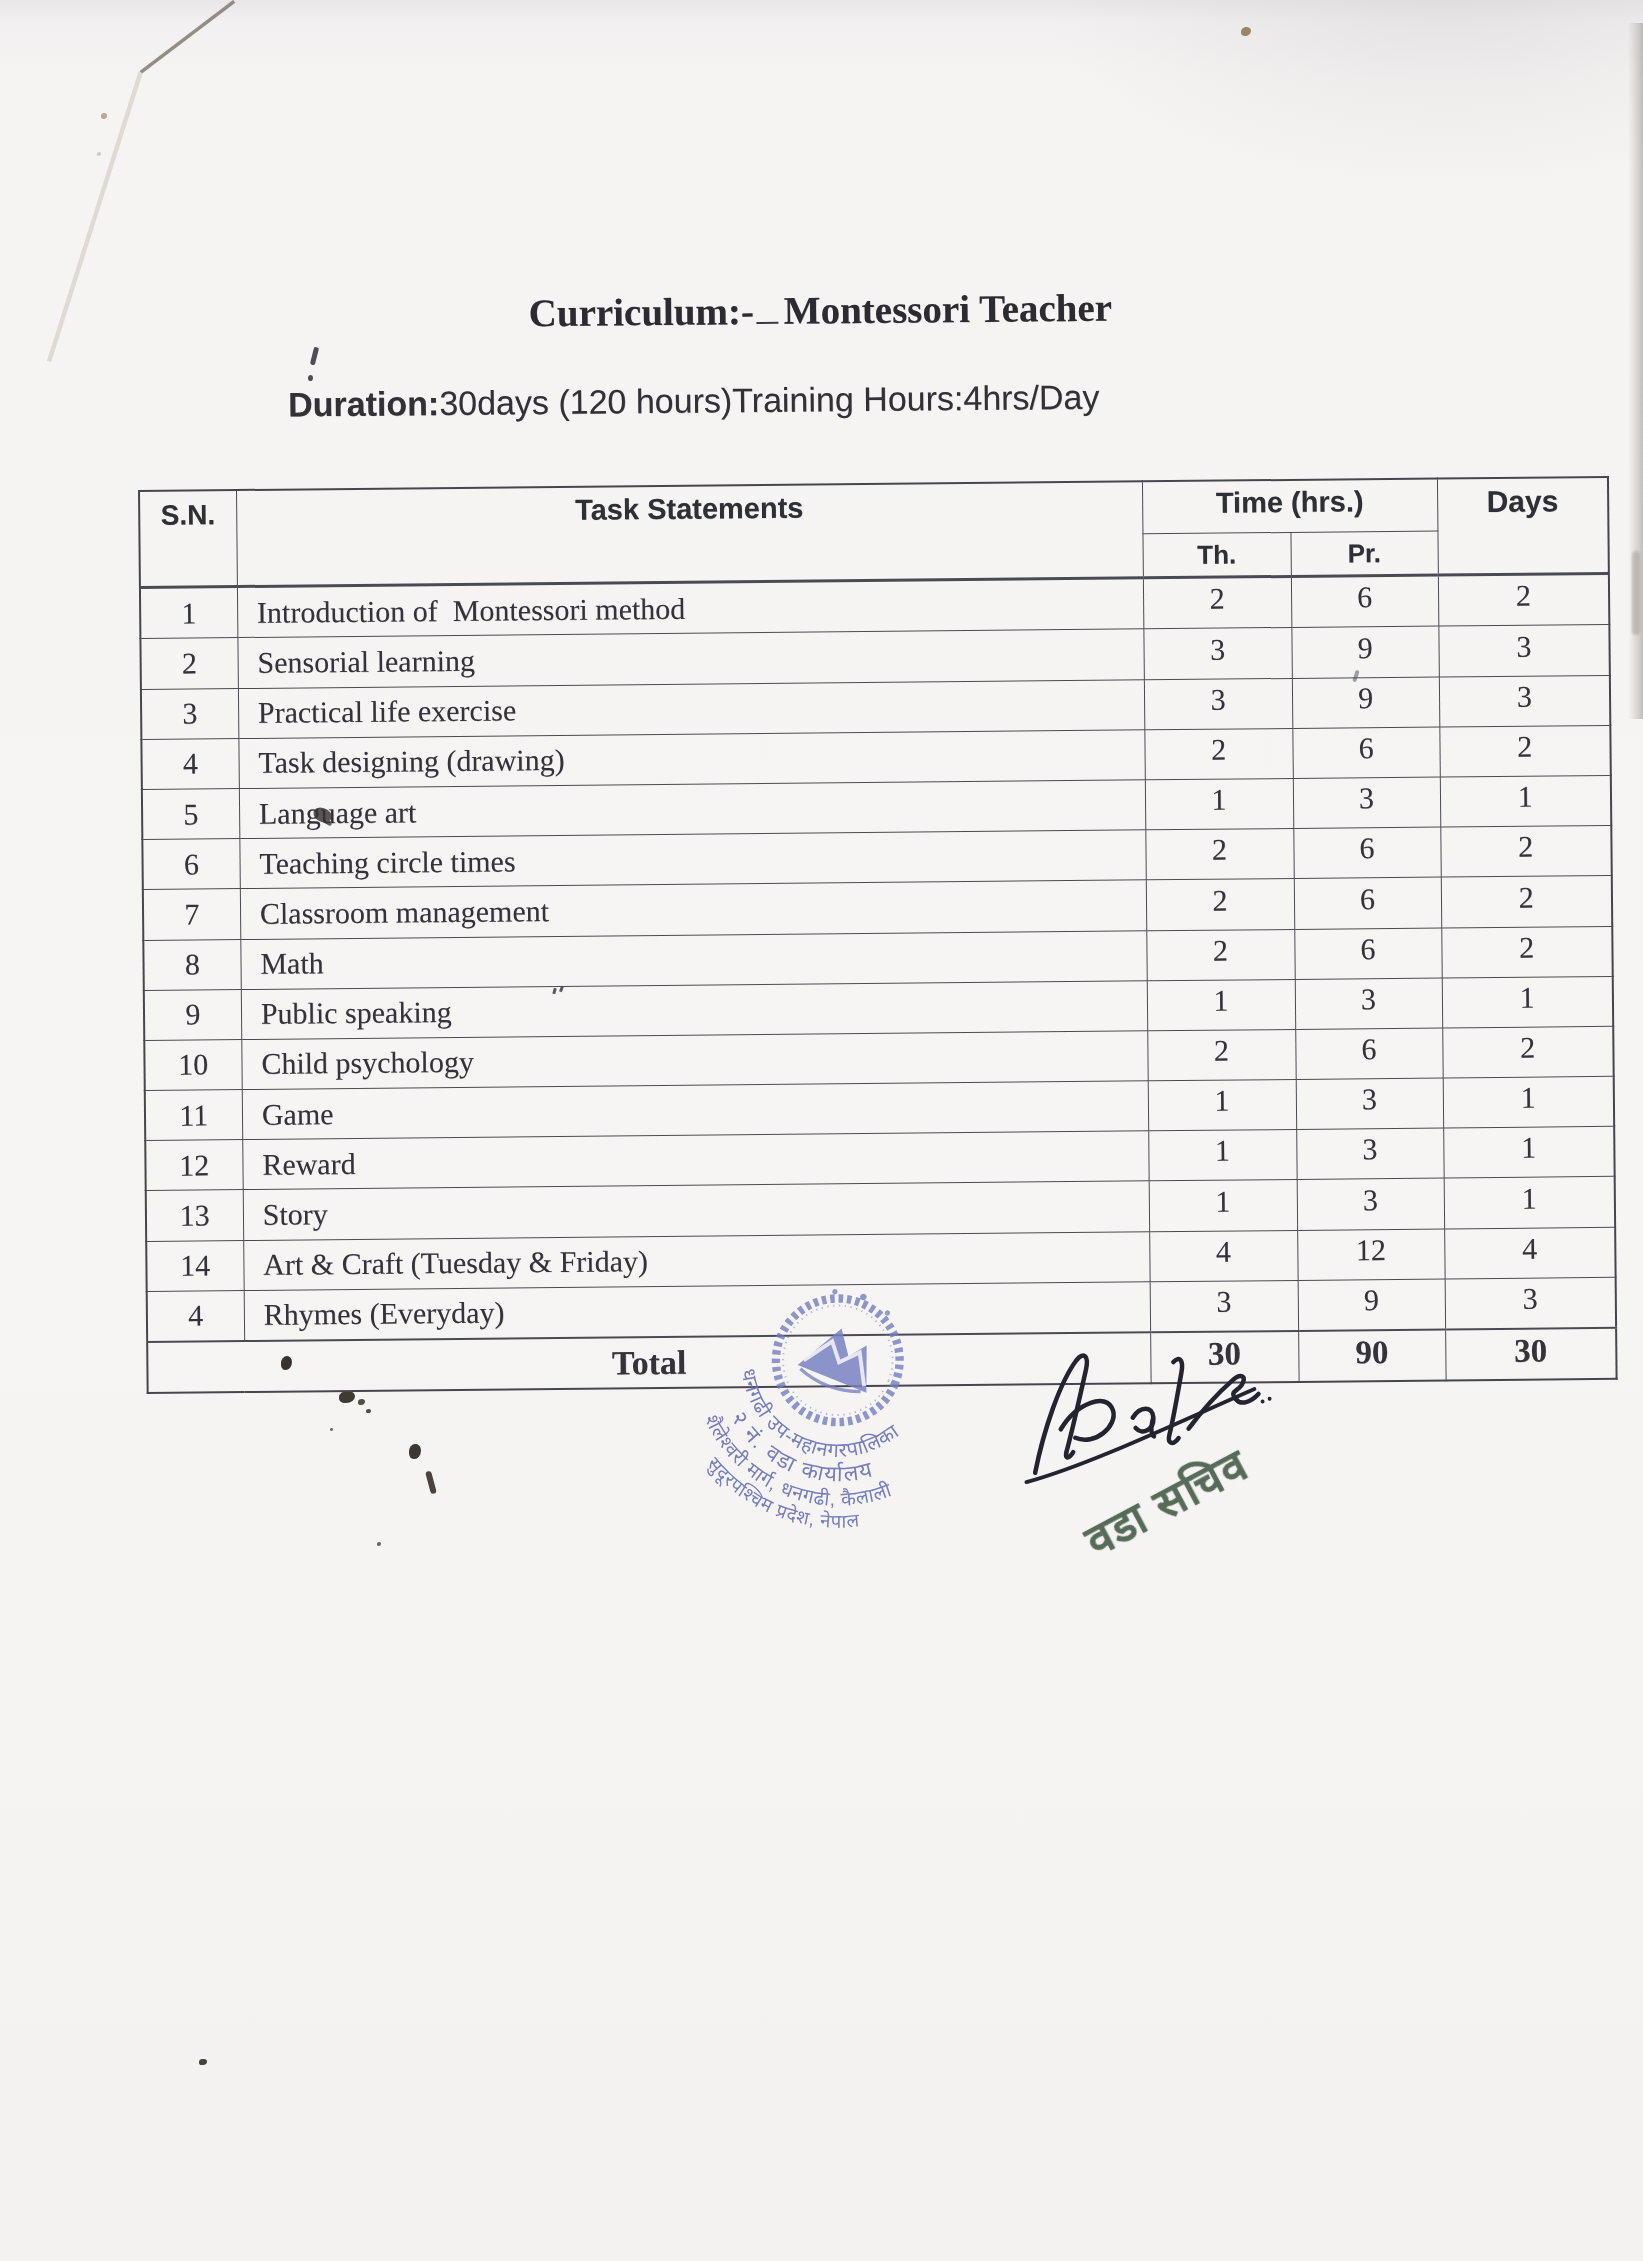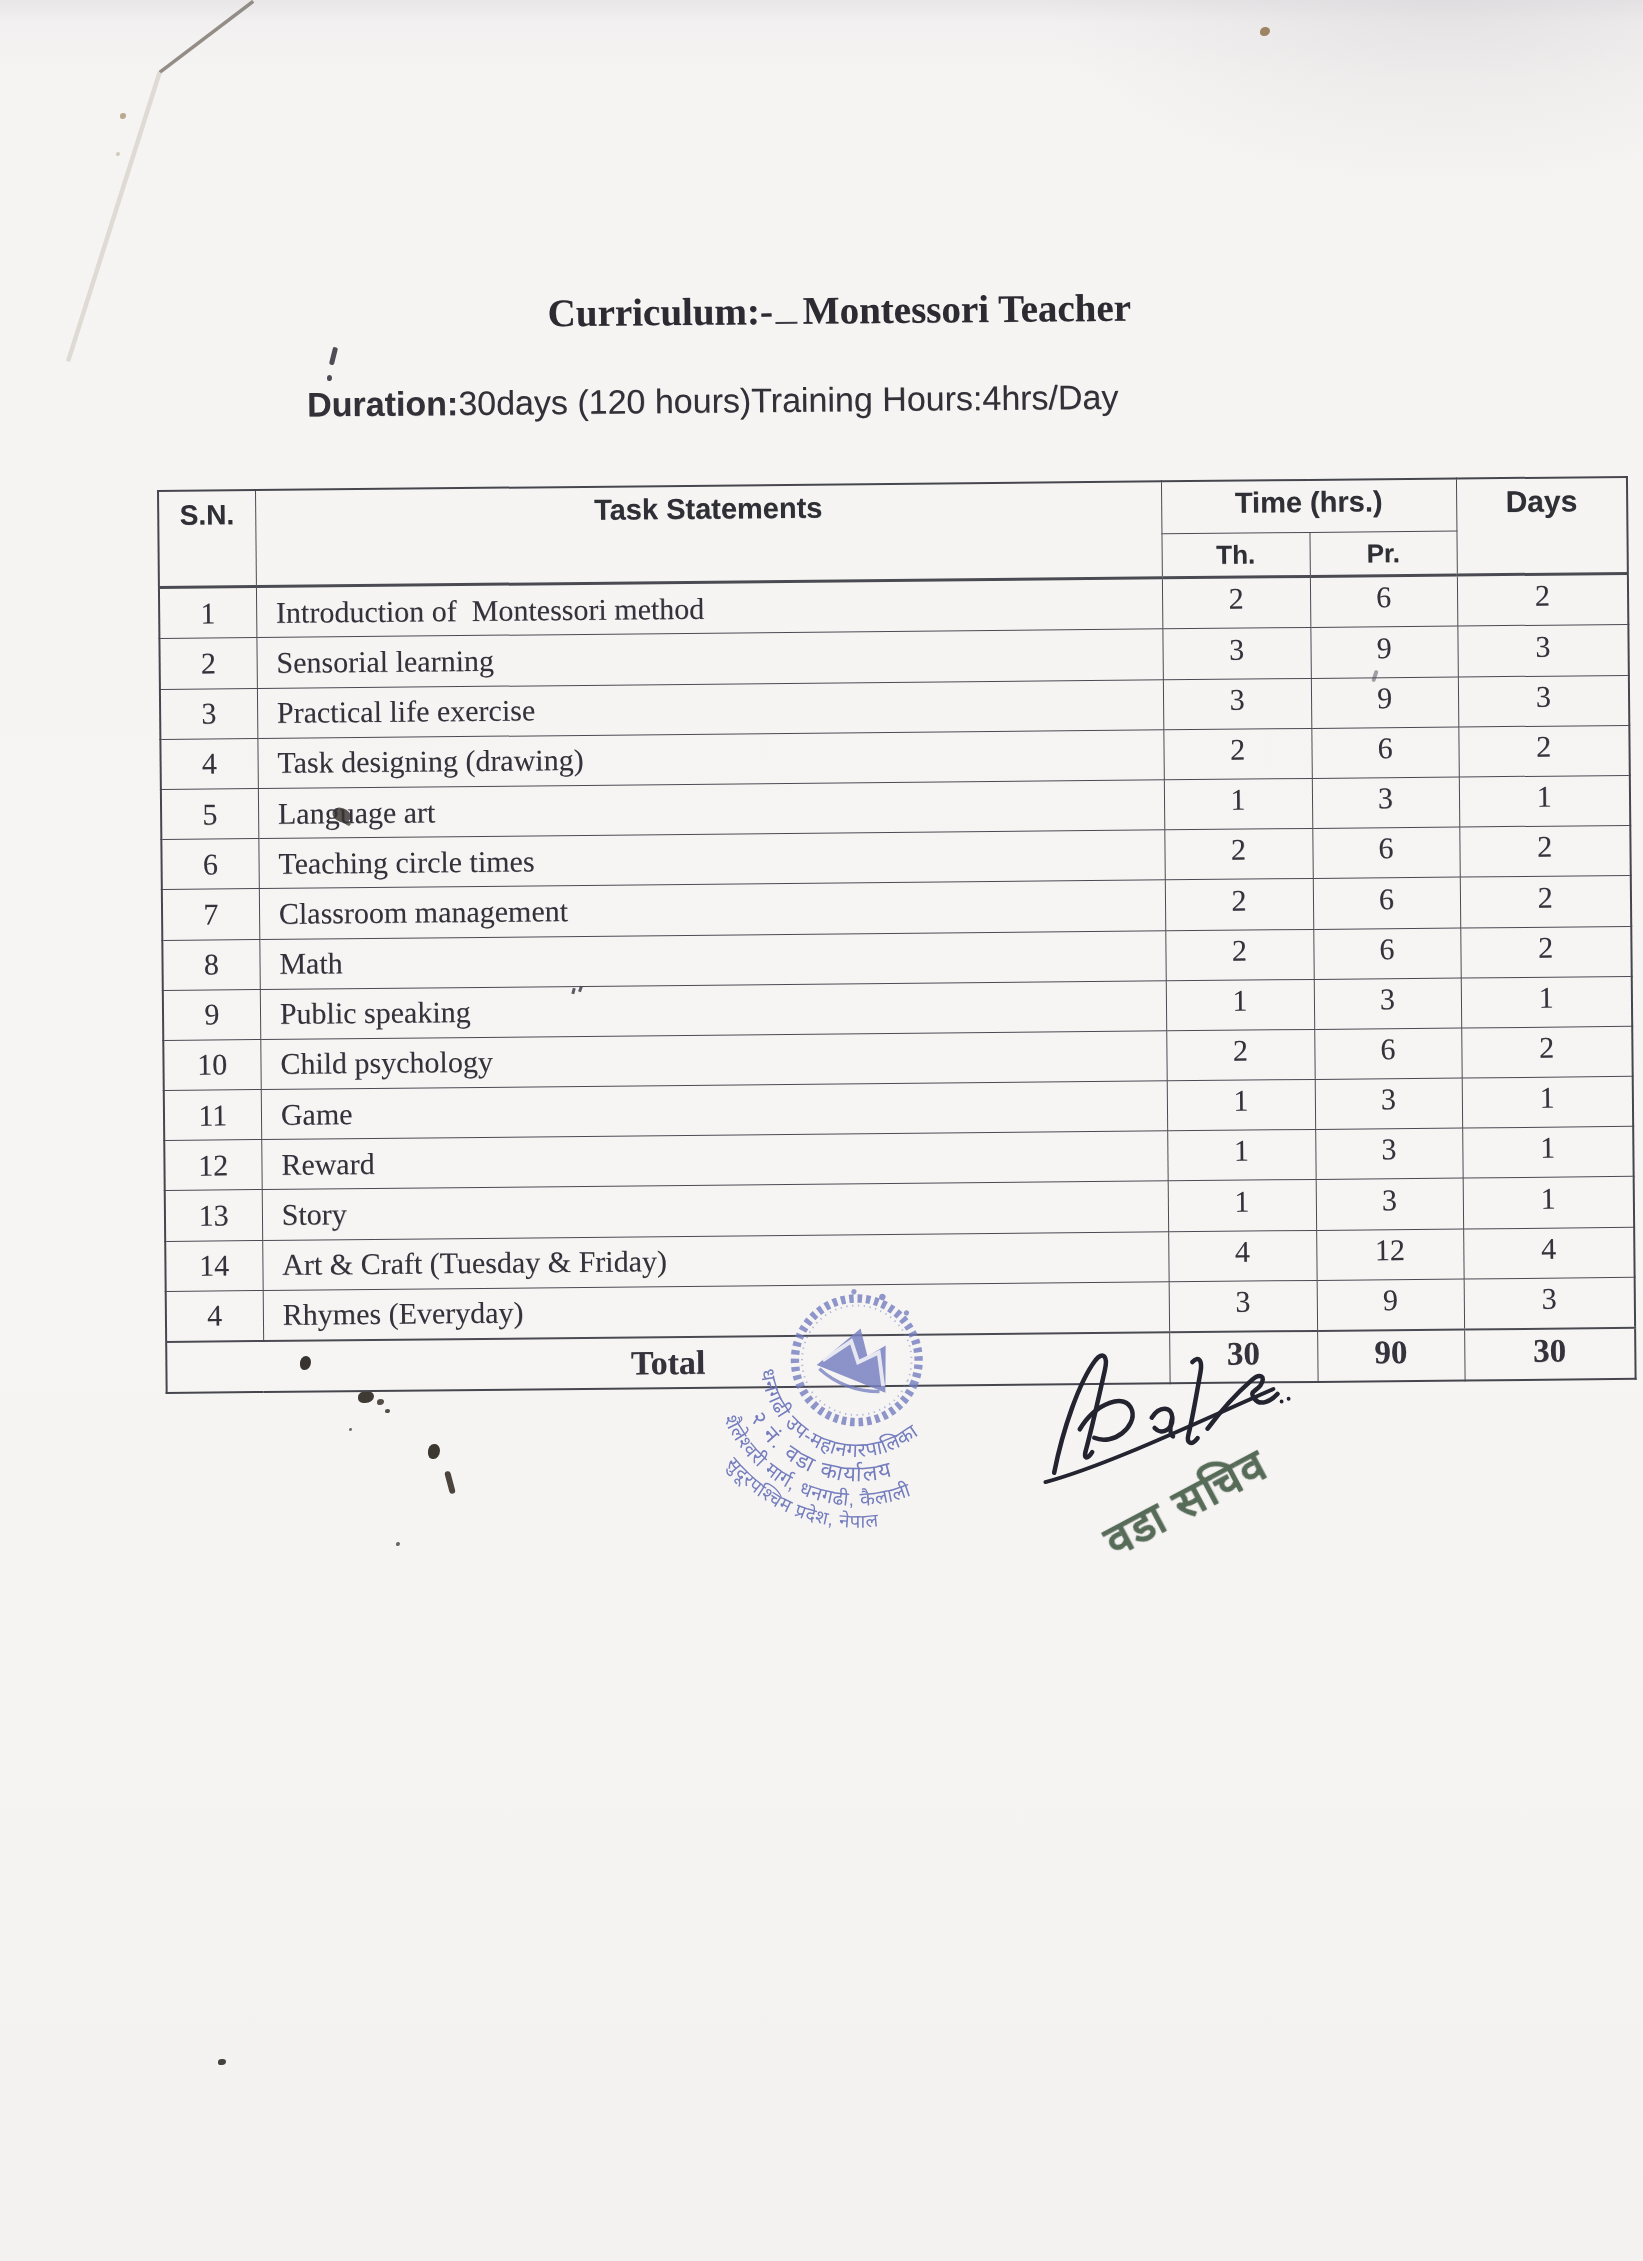--- a/index.html
+++ b/index.html
@@ -3,21 +3,21 @@
 <meta charset="utf-8">
 <style>
   html,body{margin:0;padding:0;width:1644px;height:2261px;overflow:hidden;}
   body{
     background:
       radial-gradient(580px 271px at 88% 0%, rgba(208,204,208,.38), rgba(208,204,208,0) 70%),
       linear-gradient(180deg,#e9e6e8 0px,#f2f0f0 22px,#f6f4f3 77px,#f7f5f4 55%,#f4f2f0 100%);
     font-family:"Liberation Sans", sans-serif;
     position:relative;
   }
-  .sheet{position:absolute;inset:0;margin-left:19px;}
+  .sheet{position:absolute;inset:0;}
   
   .artifact{position:absolute;pointer-events:none;}
   .right-streak{left:1628px;top:23px;width:15.5px;height:696px;
     background:linear-gradient(90deg,rgba(160,152,146,0) 0%,rgba(168,160,152,.45) 70%,rgba(140,132,126,.55) 100%);}
   .right-blob{left:1632px;top:551px;width:7.7px;height:84px;background:#a39a92;opacity:.5;border-radius:3.9px;filter:blur(1.3px);}
   .speck{border-radius:55% 45% 60% 40%;}
   
   .tilt{position:absolute;inset:0;transform:rotate(-0.55deg);transform-origin:138px 490px;
     color:#2f2e35;text-shadow:0.3px 0.3px 0.6px rgba(50,50,62,.33);}
   .doc-title{position:absolute;left:0;top:294px;width:1644px;text-align:center;

